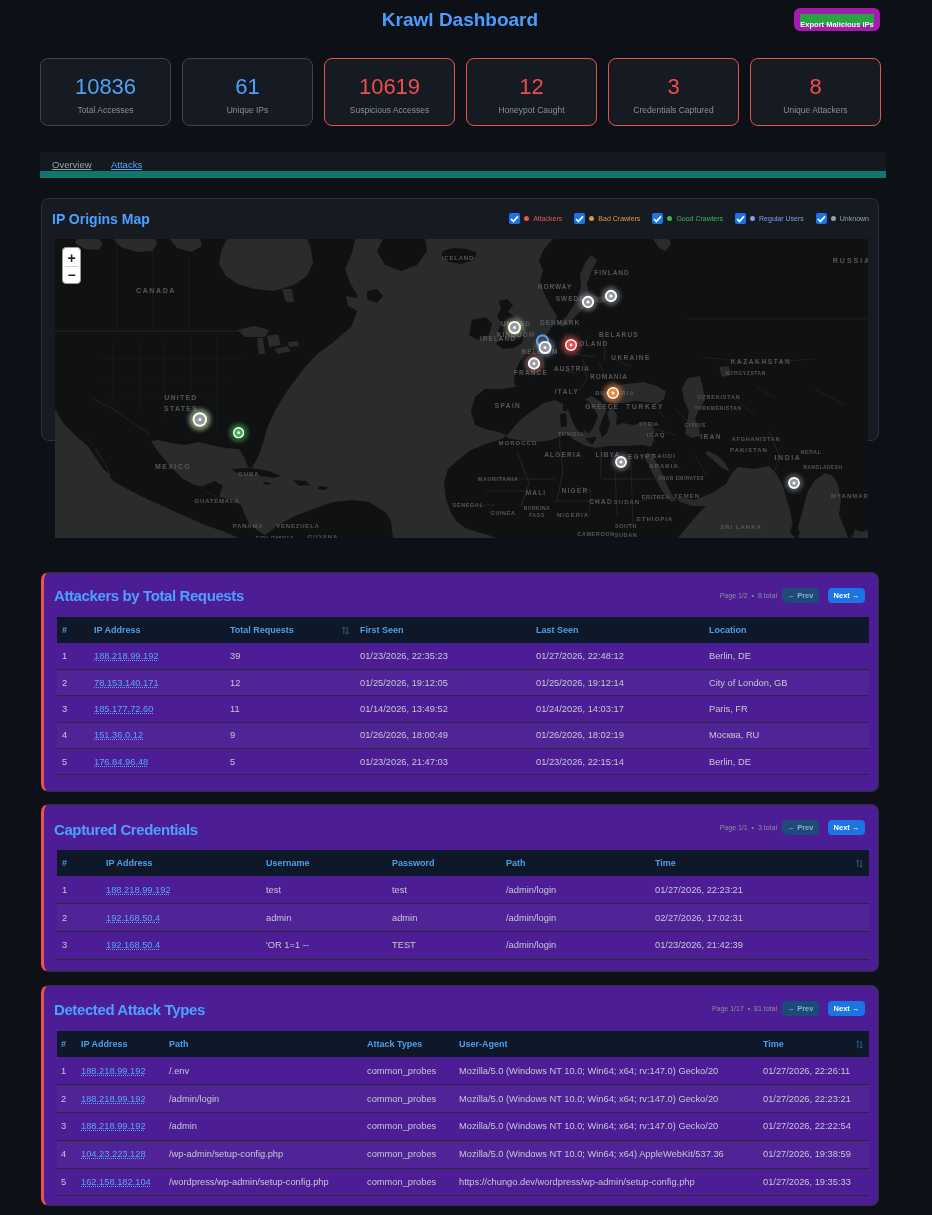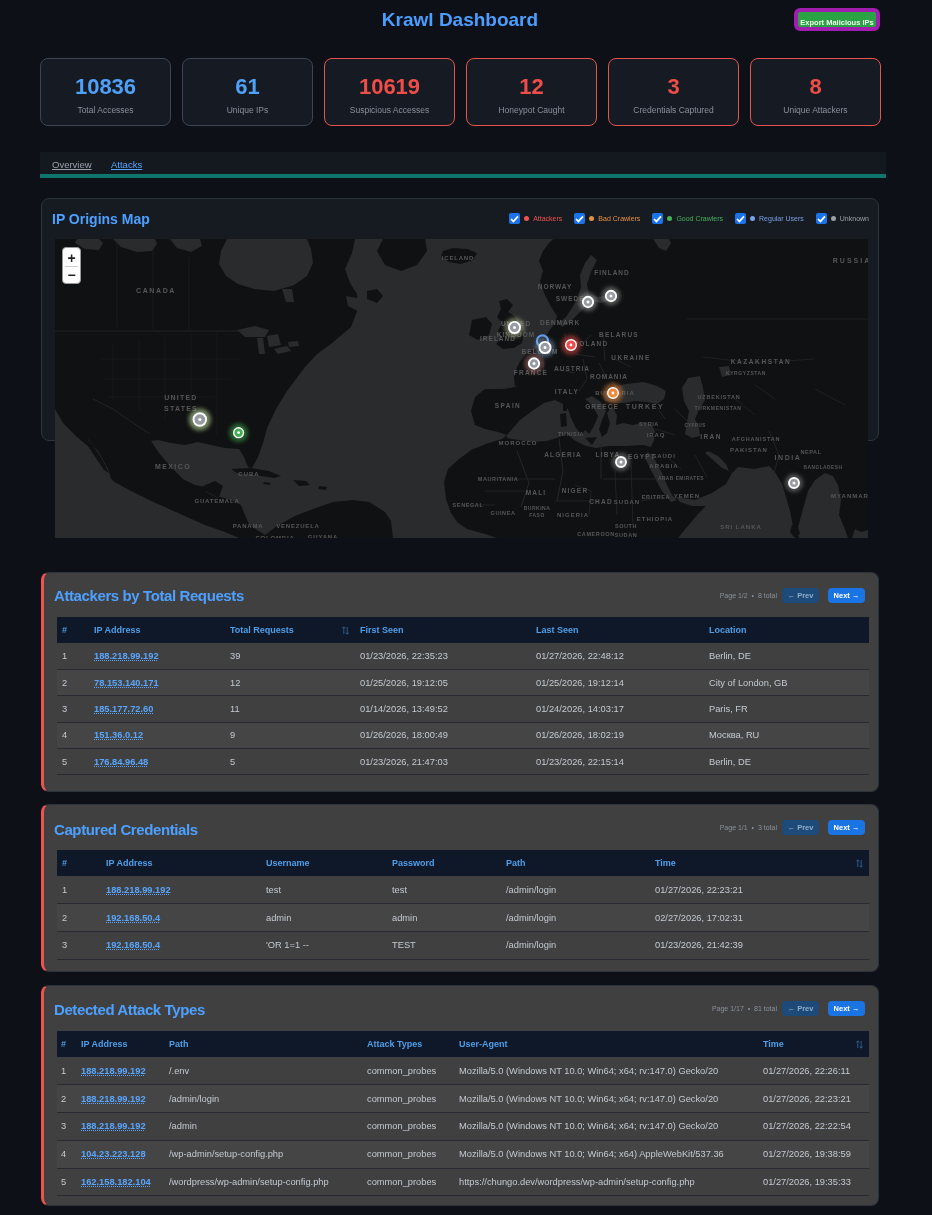--- a/index.html
+++ b/index.html
@@ -1,44 +1,44 @@
 <!DOCTYPE html>
 <html><head>
 <meta charset="utf-8">
 <style>
   * { margin:0; padding:0; box-sizing:border-box; }
   html,body { width:932px; height:1215px; background:#0d1117; font-family:"Liberation Sans", sans-serif; overflow:hidden; position:relative; }
   h1.title { position:absolute; left:0; right:0; top:9px; text-align:center; font-size:19px; font-weight:bold; color:#4b9eff; transform:translateX(-6px); }
-  .export-btn { position:absolute; left:794px; top:8px; width:86px; height:23px; background:#2aa344; border:4px solid #a21caf; border-radius:6px; color:#f2fbef; font-size:7.5px; font-weight:bold; text-align:center; line-height:21px; white-space:nowrap; }
+  .export-btn { position:absolute; left:794px; top:8px; width:86px; height:23px; background:#2aa344; border:6px solid #a21caf; border-radius:6px; color:#f2fbef; font-size:7.5px; font-weight:bold; text-align:center; line-height:21px; white-space:nowrap; }
   
   .stats { position:absolute; left:40px; top:58px; width:841px; height:68px; display:flex; gap:11px; }
   .card { flex:1; background:#151a23; border:1px solid #3c4554; border-radius:8px; text-align:center; }
   .card.red { border-color:#e5544b; }
-  .card .num { margin-top:15px; font-size:22px; font-weight:bold; color:#4ea1f7; }
+  .card .num { margin-top:15px; font-size:22px; font-weight:normal; color:#4ea1f7; }
   .card.red .num { color:#ef4e48; }
   .card .lbl { margin-top:5px; font-size:8.5px; color:#8a919b; }
   
-  .tabbar { position:absolute; left:40px; top:152px; width:846px; height:26px; background:#141920; border-bottom:4px solid #0f766e; }
+  .tabbar { position:absolute; left:40px; top:152px; width:846px; height:26px; background:#141920; border-bottom:7px solid #0f766e; }
   .tabbar a { position:absolute; top:7px; font-size:9.5px; text-decoration:underline; }
   .tab-overview { left:12px; color:#9aa2ac; font-size:9px; }
   .tab-attacks { left:71px; color:#58a6ff; }
   
   .mapcard { position:absolute; left:41px; top:198px; width:838px; height:243px; background:#161b22; border:1px solid #2d333b; border-radius:8px; }
-  .section { position:absolute; left:41px; width:838px; background:#404040; border:1px solid #2d333b; border-left:3px solid #ef5350; border-radius:8px; }
+  .section { position:absolute; left:41px; width:838px; background:#4c1d95; border:1px solid #2d333b; border-left:3px solid #ef5350; border-radius:8px; }
   .sec-title { position:absolute; left:10px; font-size:15px; font-weight:bold; color:#4da0ff; }
   .pageinfo { position:absolute; font-size:7px; color:#8a919b; }
   .btn-prev { position:absolute; width:37px; height:15px; background:#1d4a78; border-radius:4px; color:#92aecb; font-size:7.5px; font-weight:bold; text-align:center; line-height:15px; }
   .btn-next { position:absolute; width:37px; height:15px; background:#1b74e4; border-radius:4px; color:#fff; font-size:7.5px; font-weight:bold; text-align:center; line-height:15px; }
   
   table { border-collapse:collapse; table-layout:fixed; position:absolute; left:13px; font-size:9.3px; color:#c4cad2; }
   th { background:#0f1828; color:#4d9fea; text-align:left; font-size:9px; font-weight:bold; height:26px; padding:0 0 0 5px; position:relative; }
   td { height:26.4px; padding:0 0 0 5px; border-bottom:1px solid #272b31; white-space:nowrap; overflow:hidden; }
   tr.alt td { background:rgba(255,255,255,0.028); }
   table.rt td { height:27.8px; }
-  a.ip { color:#58a6ff; text-decoration:underline dotted;font-weight:bold; }
+  a.ip { color:#58a6ff; text-decoration:underline dotted; }
   .sort { position:absolute; right:6px; top:9px; opacity:0.55; }
   
   .map { position:absolute; left:13px; top:40px; width:813px; height:299px; overflow:hidden; background:#2b2b2b; }
   .legend { position:absolute; top:212px; right:63px; height:13px; display:flex; font-size:7px; align-items:center; }
   .leg-item { display:flex; align-items:center; margin-left:12px; }
   .cb { width:11px; height:11px; background:#1a73e8; border-radius:2px; margin-right:4px; position:relative; }
   .cb svg { position:absolute; left:1px; top:2px; }
   .dot { width:5px; height:5px; border-radius:50%; margin-right:4px; }
   .zoomctl { position:absolute; left:20px; top:48px; width:19px; height:37px; background:#fff; border-radius:4px; z-index:5; border:1px solid #999; }
   .zoomctl .zi { position:absolute; left:0; width:100%; text-align:center; color:#222; font-weight:bold; font-size:14px; font-family:"Liberation Sans",sans-serif; }

